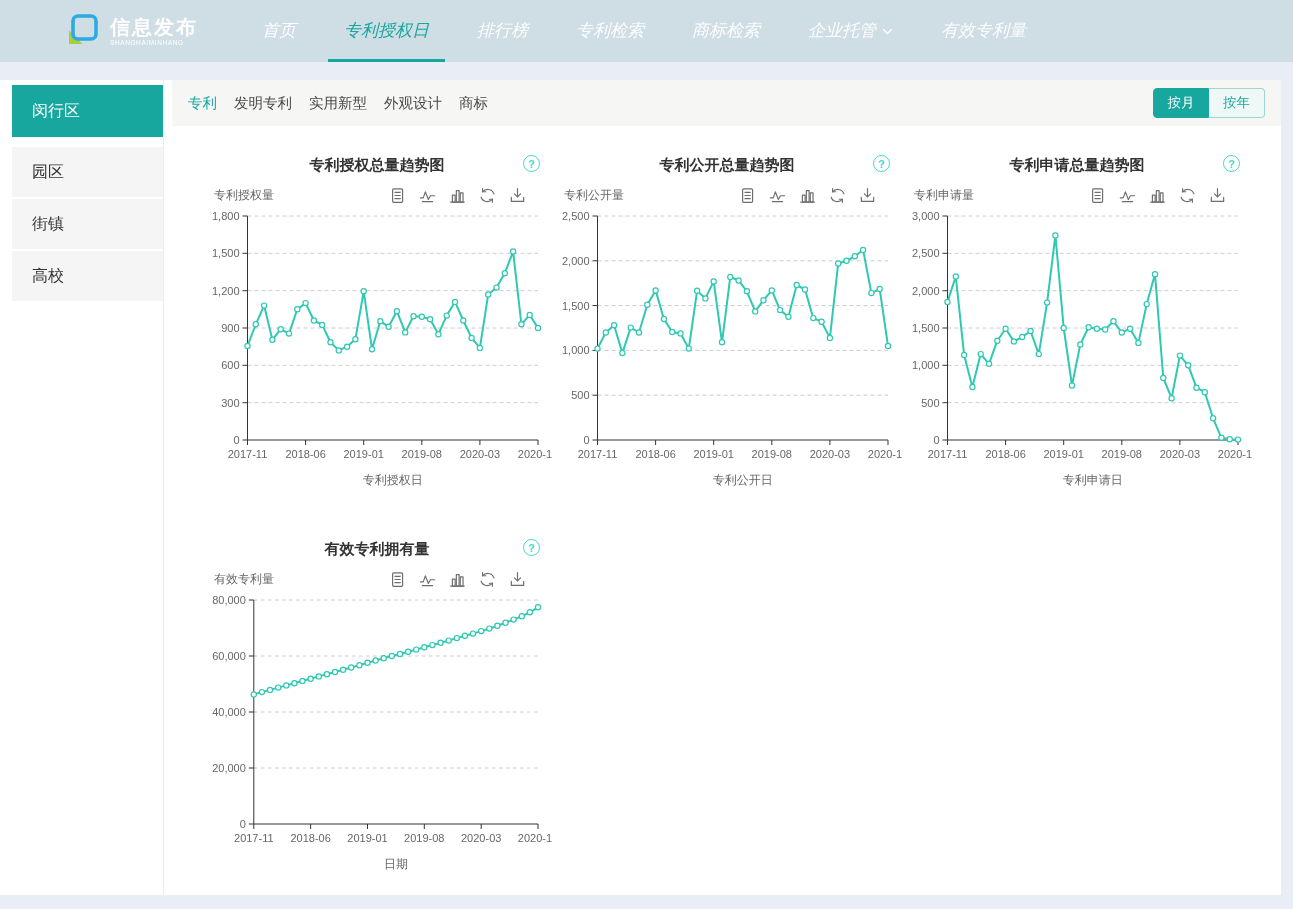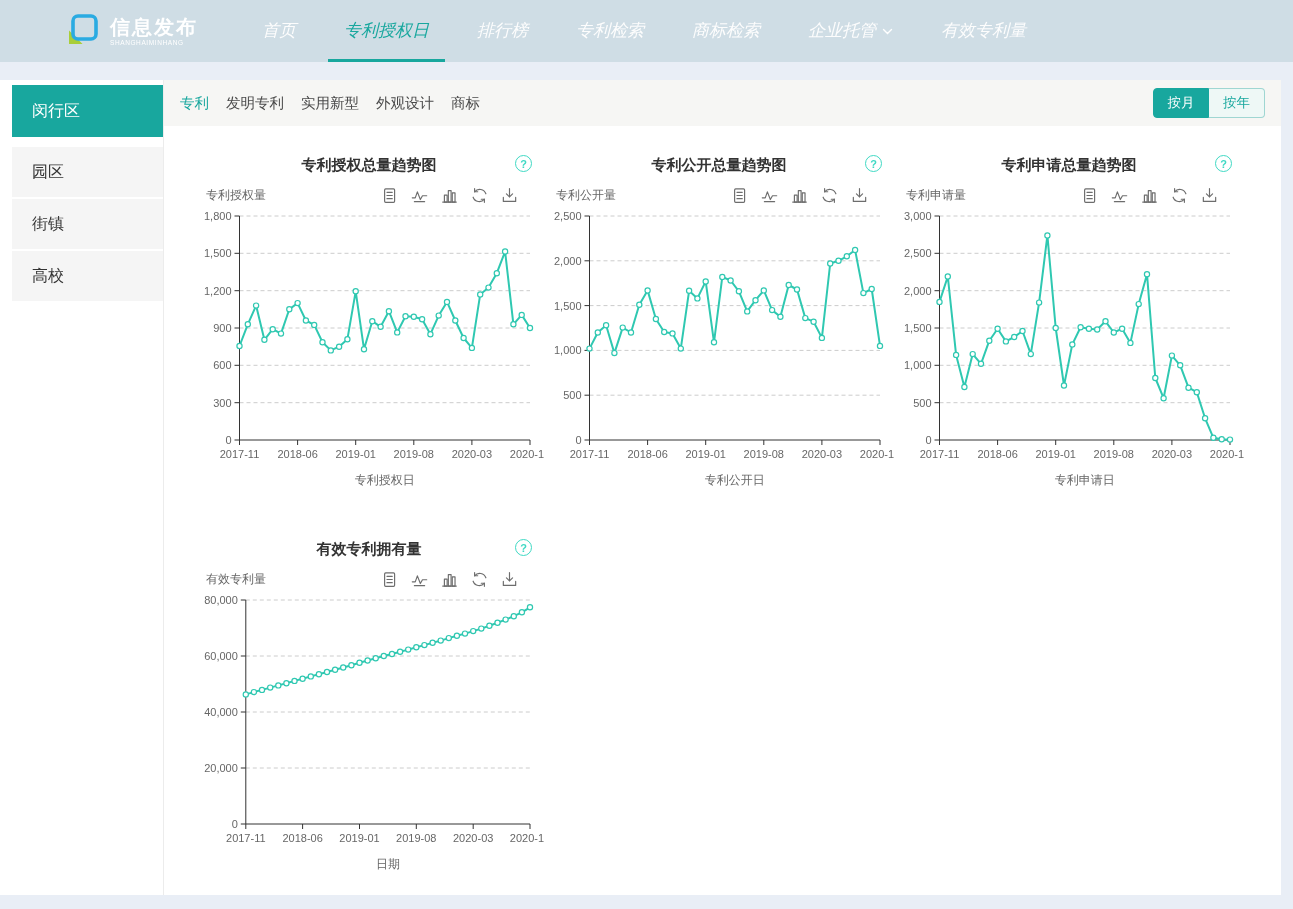--- a/index.html
+++ b/index.html
@@ -28,21 +28,21 @@
     content:""; position:absolute; left:8px; right:8px; bottom:0; height:3px; background:#18a79e;
   }
   
   .main { margin-top:18px; width:1281px; height:815px; background:#fff; display:flex; }
   .sidebar { width:163px; padding:5px 0 0 12px; flex:none; }
   .side-item {
     width:151px; height:50px; line-height:50px; padding-left:20px;
     background:#f5f5f5; font-size:16px; color:#333; cursor:pointer; margin-bottom:2px;
   }
   .side-item.active { background:#18a79e; color:#fff; height:52px; line-height:52px; margin-bottom:10px; }
-  .content { flex:1; border-left:1px solid #ececec; height:100%; }
+  .content { flex:1; border-left:1px solid #ececec; height:100%;padding-left:8px; }
   
   .tabstrip {
     height:46px; background:#f6f6f4; display:flex; align-items:center;
     justify-content:space-between; padding:0 16px;
   }
   .tabs { display:flex; gap:17px; }
   .tab { font-size:14.5px; color:#4a4a4a; cursor:pointer; }
   .tab.active { color:#18a79e; }
   .toggle { display:flex;margin-left:31px; }
   .toggle-btn {

